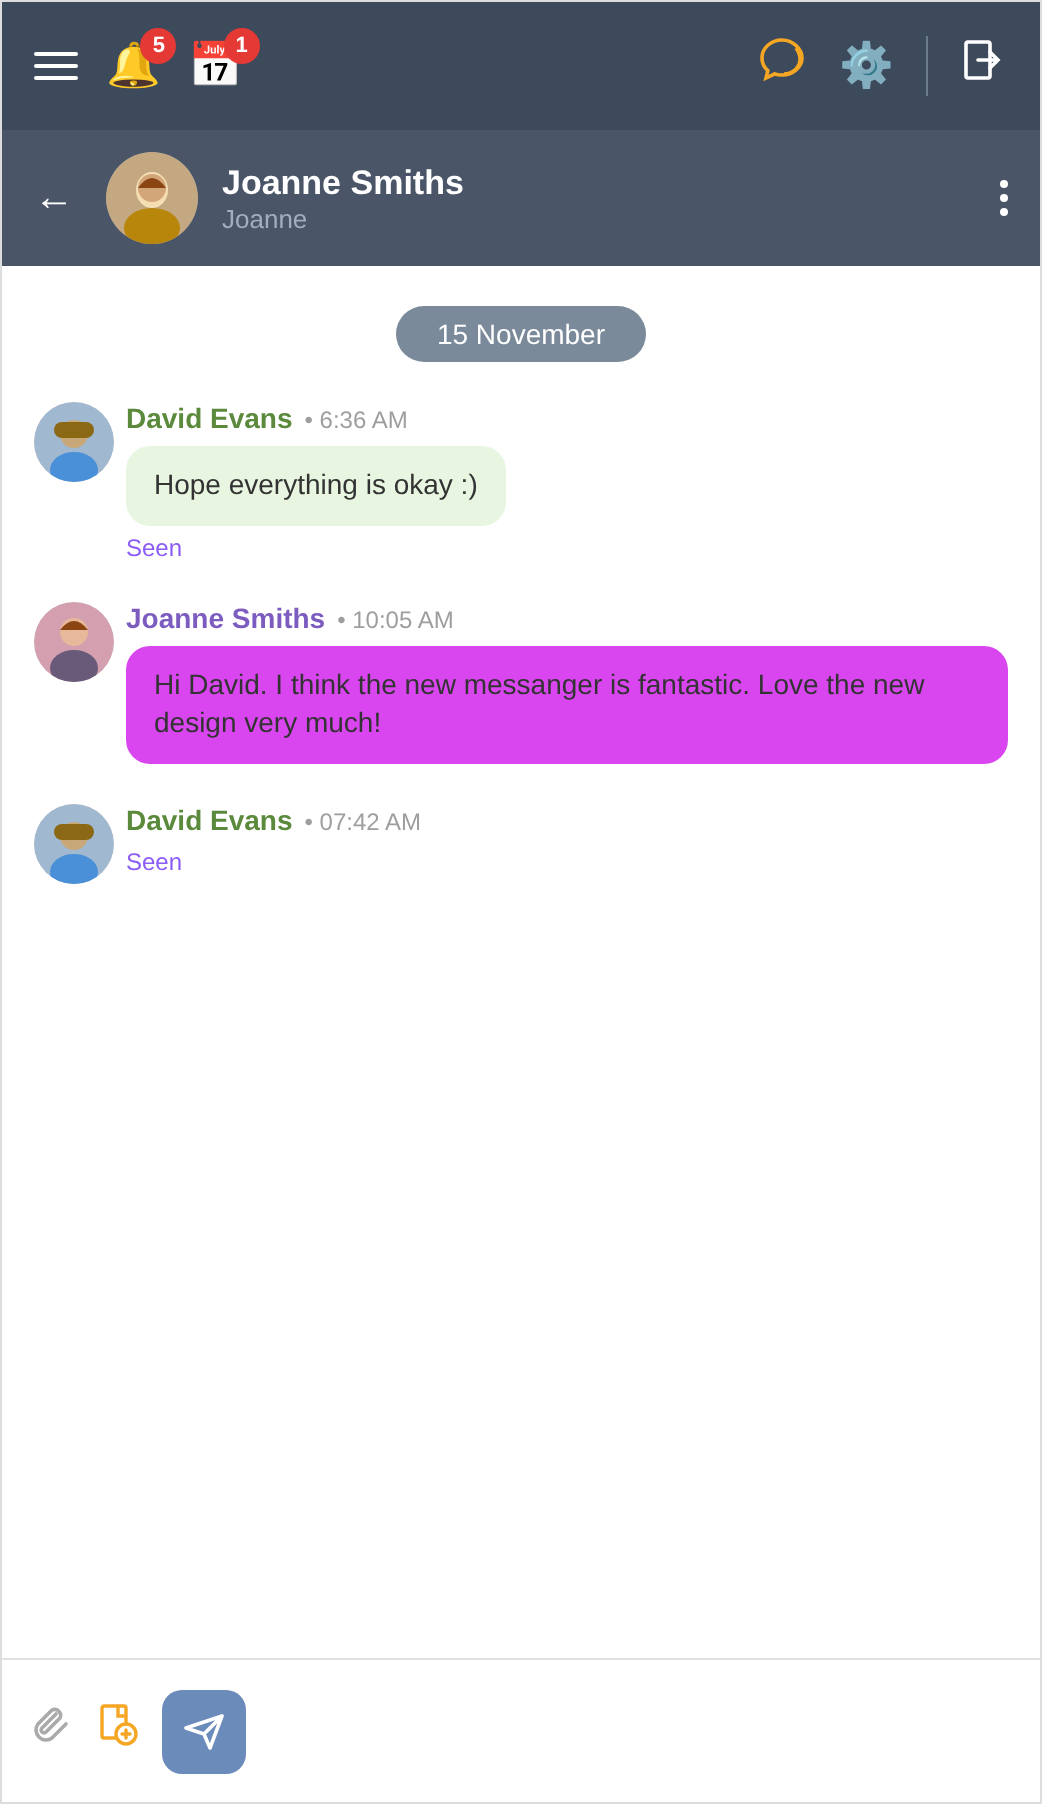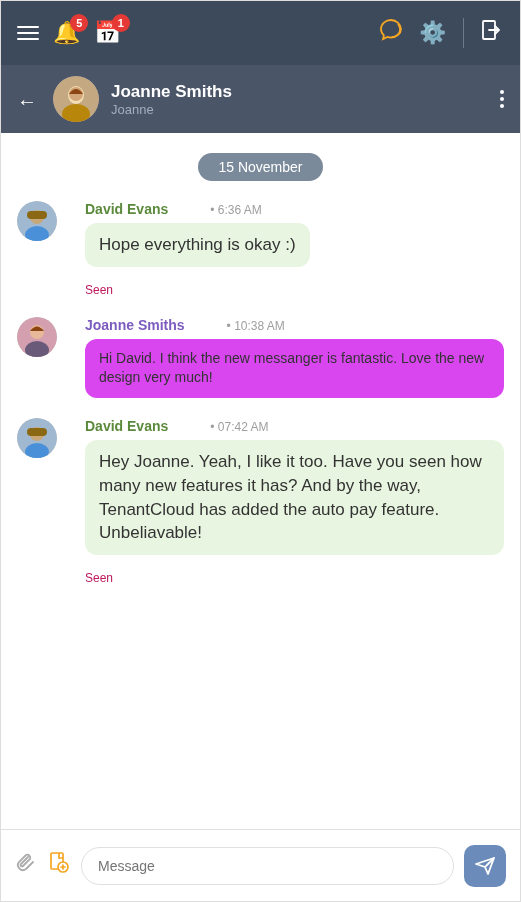--- a/index.html
+++ b/index.html
@@ -168,21 +168,21 @@
       background: #7a8a9a;
       color: white;
       border-radius: 20px;
       padding: 6px 20px;
       font-size: 14px;
     }
 
     .message-group {
       display: flex;
       align-items: flex-start;
-      gap: 28px;
+      gap: 6px;
     }
     .msg-avatar {
       width: 40px;
       height: 40px;
       border-radius: 50%;
       flex-shrink: 0;
       background: #ccc;
       display: flex;
       align-items: center;
       justify-content: center;
@@ -203,46 +203,45 @@
       font-size: 14px;
     }
     .msg-sender-joanne {
       color: #7c5cbf;
       font-weight: 600;
       font-size: 14px;
     }
     .msg-time {
       color: #9e9e9e;
       font-size: 12px;
-      margin-left: 36px;
     }
     .msg-bubble-david {
       background: #e8f5e0;
       border-radius: 12px;
       padding: 10px 14px;
-      font-size: 17px;
+      font-size: 14px;
       color: #333;
       display: inline-block;
       max-width: 100%;
       line-height: 1.4;
     }
     .msg-bubble-joanne {
       background: #d946ef;
       border-radius: 12px;
       padding: 10px 14px;
       font-size: 14px;
       color: #333;
       display: block;
       max-width: 100%;
       line-height: 1.4;
     }
     .msg-seen {
-      color: #be185d;
+      color: #8b5cf6;
       font-size: 12px;
-      margin-top: 16px;
+      margin-top: 4px;
     }
 
     
     .input-bar {
       background: white;
       border-top: 1px solid #e0e0e0;
       display: flex;
       align-items: center;
       padding: 12px 14px;
       height: 72px;
@@ -373,59 +372,57 @@
       <svg width="40" height="40" viewBox="0 0 40 40">
         <circle cx="20" cy="20" r="20" fill="#d4a0b0"></circle>
         <circle cx="20" cy="15" r="7" fill="#e8b89a"></circle>
         <ellipse cx="20" cy="33" rx="12" ry="9" fill="#6a5a7a"></ellipse>
         <path d="M13 14 Q20 5 27 14" fill="#8B4513"></path>
       </svg>
     </div>
     <div class="msg-content">
       <div class="msg-meta">
         <span class="msg-sender-joanne">Joanne Smiths</span>
-        <span class="msg-time">• 10:38 AM</span>
+        <span class="msg-time">• 10:05 AM</span>
       </div>
       <div class="msg-bubble-joanne">Hi David. I think the new messanger is fantastic. Love the new design very much!</div>
     </div>
   </div>
 
   <div class="message-group">
     <div class="msg-avatar">
       <svg width="40" height="40" viewBox="0 0 40 40">
         <circle cx="20" cy="20" r="20" fill="#a0b8d0"></circle>
         <circle cx="20" cy="16" r="7" fill="#c8a878"></circle>
         <ellipse cx="20" cy="34" rx="12" ry="9" fill="#4a90d9"></ellipse>
         <rect x="10" y="10" width="20" height="8" rx="4" fill="#8B6914"></rect>
       </svg>
     </div>
     <div class="msg-content">
       <div class="msg-meta">
         <span class="msg-sender-david">David Evans</span>
         <span class="msg-time">• 07:42 AM</span>
       </div>
-      <div class="msg-bubble-david">Hey Joanne. Yeah, I like it too. Have you seen how many new features it has? And by the way, TenantCloud has added the auto pay feature. Unbeliavable!</div>
       <div class="msg-seen">Seen</div>
     </div>
   </div>
 </div>
 
 <div class="input-bar">
   <span class="attach-btn">
     <svg width="22" height="22" viewBox="0 0 22 22" fill="none">
       <path d="M18 10l-7 7a5 5 0 01-7-7l7-7a3 3 0 014 4l-7 7a1 1 0 01-2-2l7-7" stroke="#aaa" stroke-width="1.8" stroke-linecap="round" fill="none"></path>
     </svg>
   </span>
   <span class="doc-btn">
     <svg width="24" height="24" viewBox="0 0 24 24" fill="none">
       <rect x="4" y="2" width="12" height="16" rx="1" stroke="#f5a623" stroke-width="1.7" fill="none"></rect>
       <path d="M12 2v5h4" stroke="#f5a623" stroke-width="1.7"></path>
       <circle cx="16" cy="16" r="5" fill="white" stroke="#f5a623" stroke-width="1.7"></circle>
       <path d="M14 16h4M16 14v4" stroke="#f5a623" stroke-width="1.7" stroke-linecap="round"></path>
     </svg>
   </span>
-  <input class="msg-input" type="text" placeholder="Message" style="">
   <div class="send-btn">
     <svg width="20" height="18" viewBox="0 0 20 18" fill="none">
       <path d="M19 1L10 10M19 1L13 17L10 10M19 1L1 7L10 10" stroke="white" stroke-width="1.8" stroke-linecap="round" stroke-linejoin="round"></path>
     </svg>
   </div>
 </div>
 
 </body></html>

